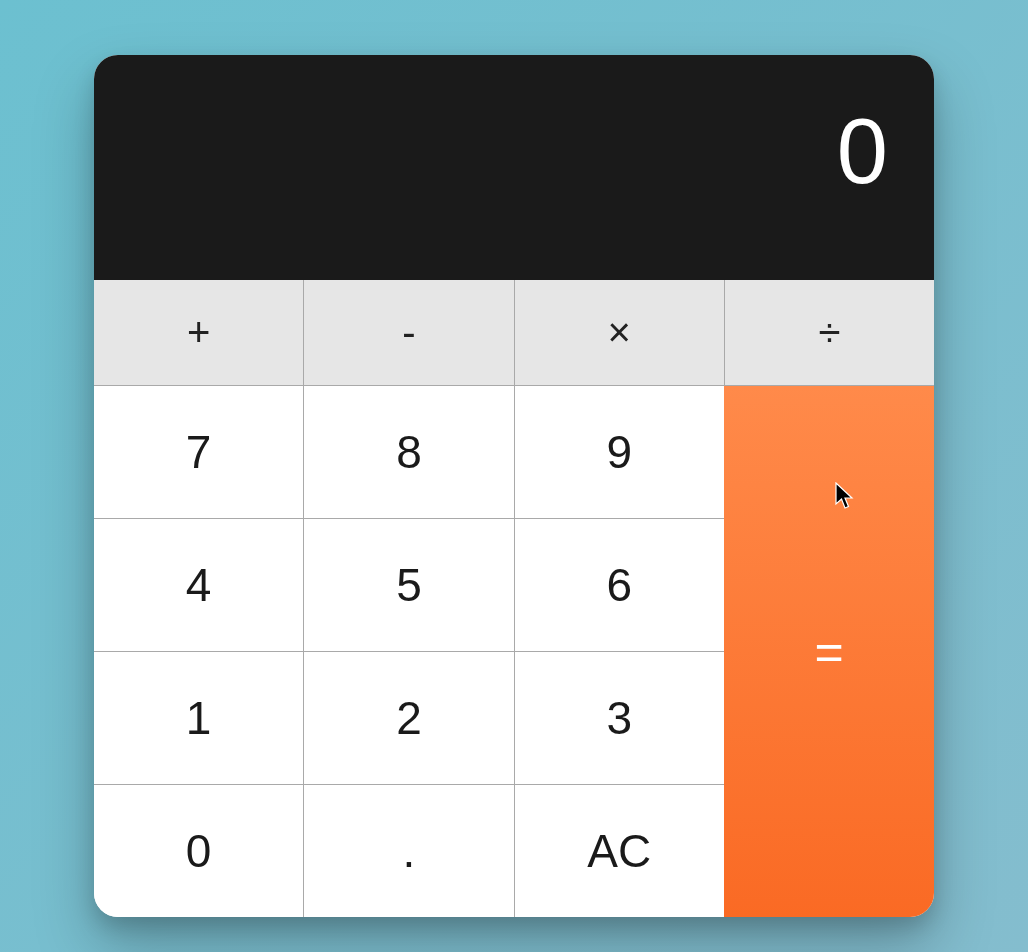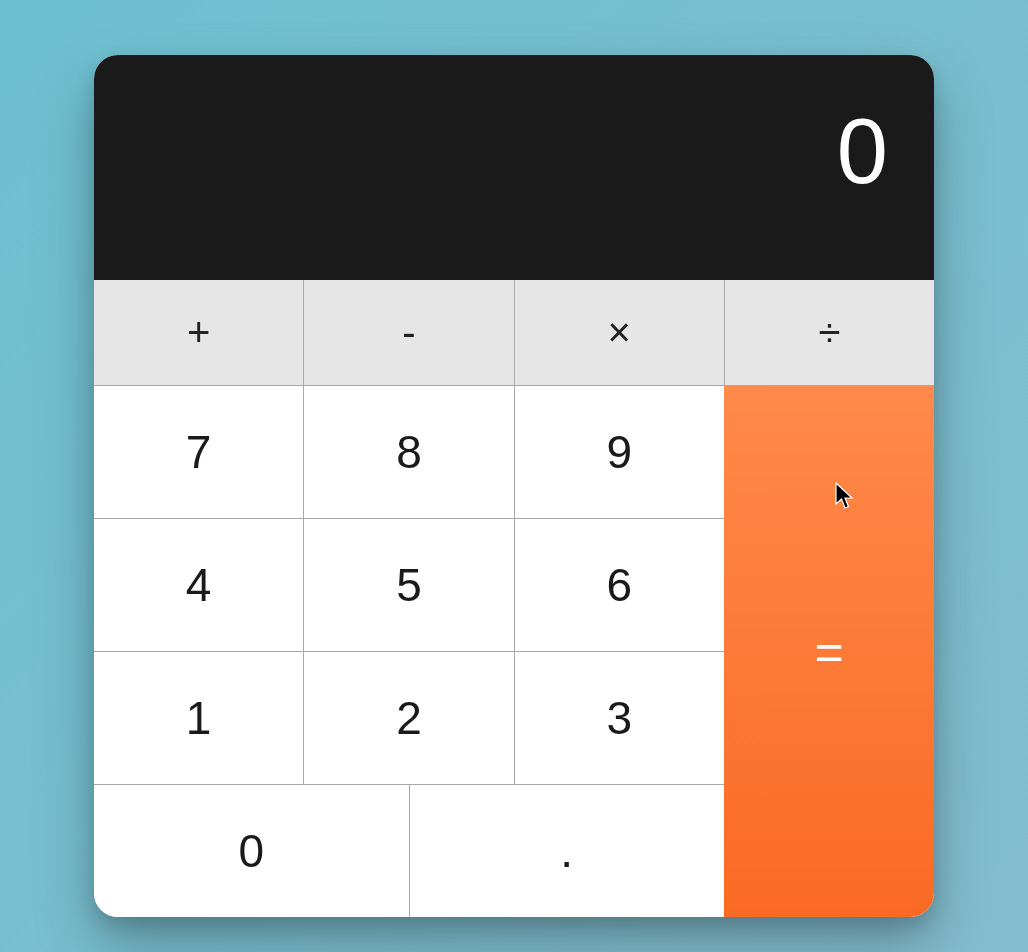--- a/index.html
+++ b/index.html
@@ -161,20 +161,23 @@
             <span>3</span>
           </div>
       </div>
       <div class="row num-row">
         <div class="cell">
             <span>0</span>
           </div>
         <div class="cell">
             <span>.</span>
           </div>
+        <div class="cell">
+            <span>AC</span>
+          </div>
       </div>
     </div>
     <div class="equals">
       <span>=</span>
     </div>
   </div>
 
 </div>
 
 <svg class="cursor" width="20" height="28" viewBox="0 0 20 28">

